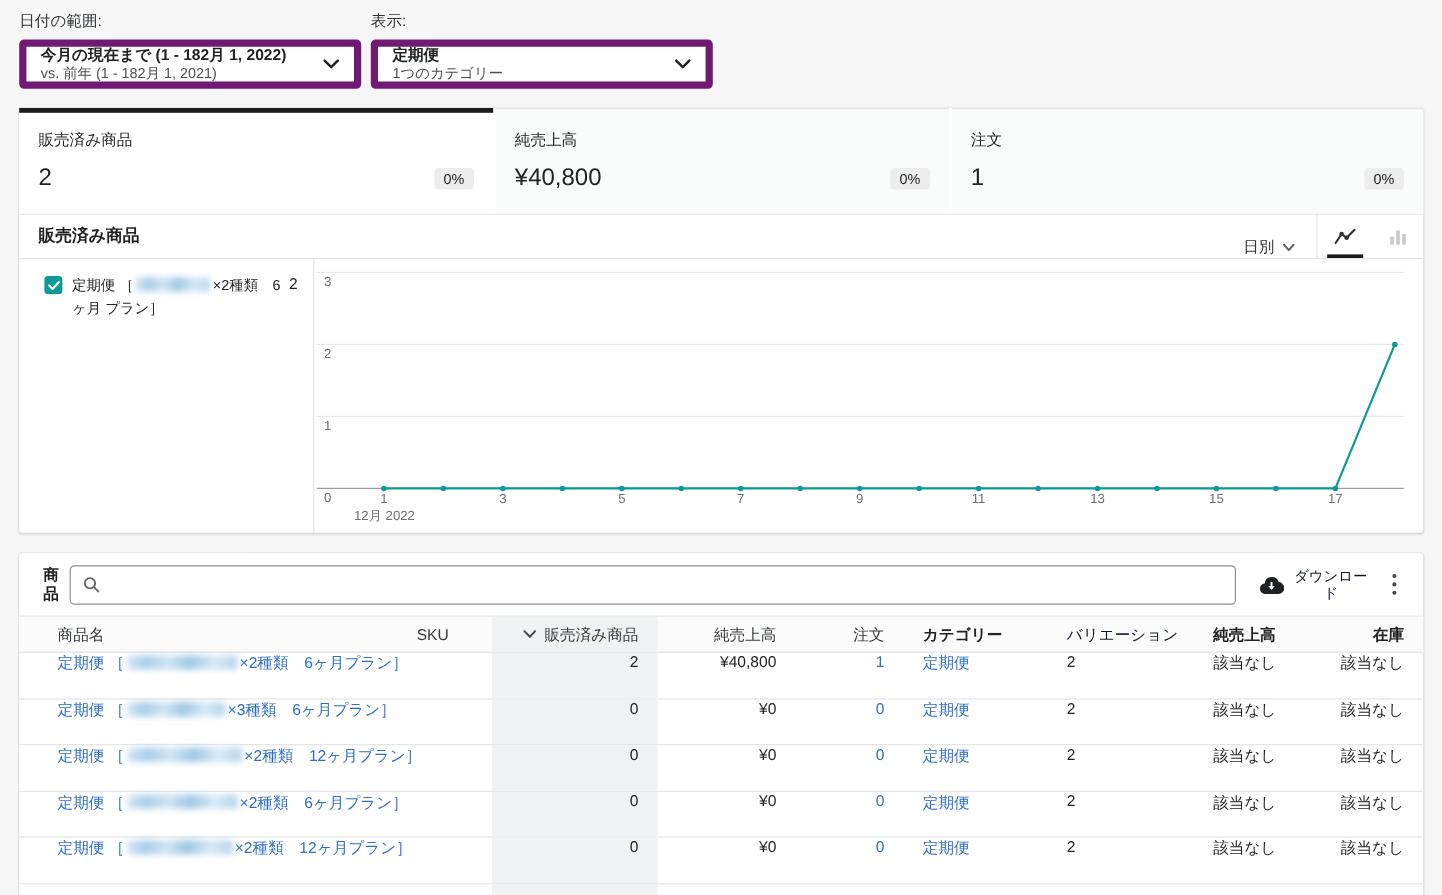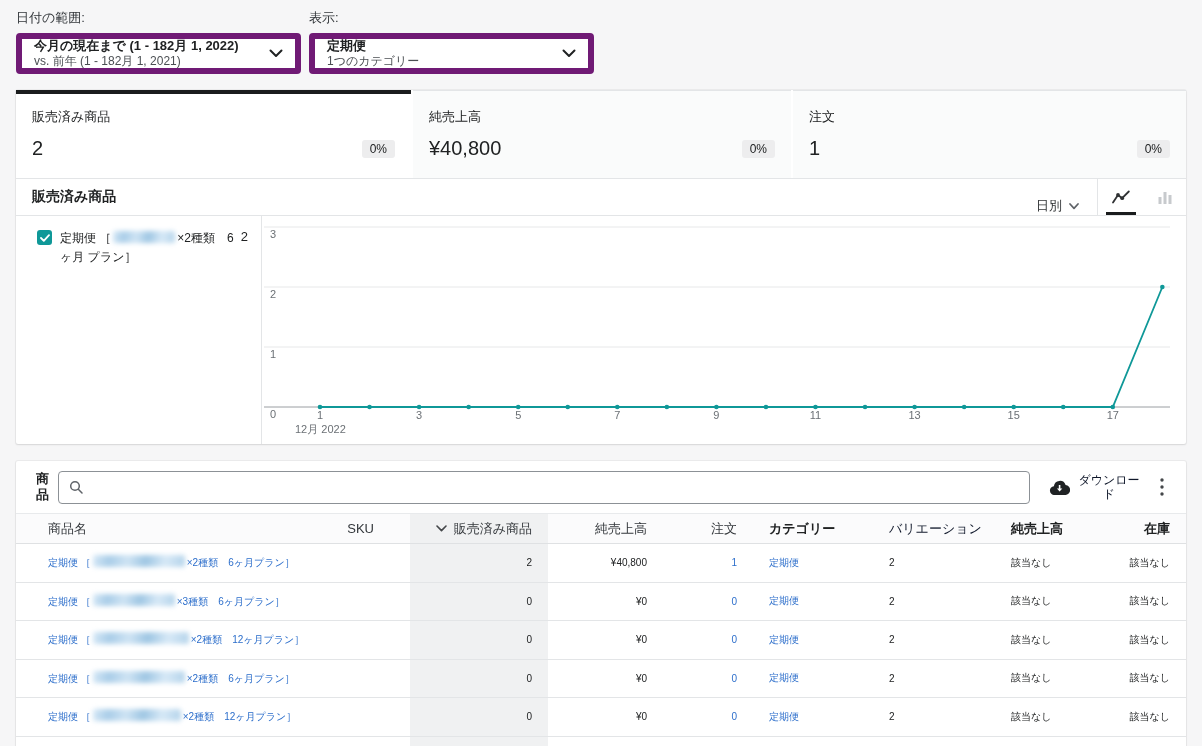--- a/index.html
+++ b/index.html
@@ -66,21 +66,21 @@
               font-family:inherit; margin-left:18px; }
   .dl-text { width:62px; font-size:12px; line-height:14px; color:#0f172a; text-align:center; }
   .kebab { background:none; border:none; cursor:pointer; margin-left:16px; padding:4px; display:flex; }
 
   .row-grid { display:grid; grid-template-columns:304px 90px 138px 115px 90px 120px 110px 120px 1fr; }
   .thead { height:31px; border-top:1px solid #e8eaec; border-bottom:1px solid #dfe1e3; background:#fbfbfc; }
   .th { display:flex; align-items:center; font-size:13px; color:#33373b; }
   .th.bold { font-weight:bold; color:#202223; }
   .th.muted { color:#0f172a; }
   .tr { height:38.5px; border-bottom:1px solid #e3e5e7; }
-  .td { display:flex; align-items:center; font-size:10px; color:#202223; white-space:nowrap; }
+  .td { display:flex; font-size:13px; color:#202223; white-space:nowrap; }
   .a-r { justify-content:flex-end; }
   .c-name { padding-left:32px; }
   .c-sku  { padding-right:36px; }
   .c-sold { padding-right:16px; background:#f0f1f2; gap:7px; }
   .c-net  { padding-right:16px; }
   .c-ord  { padding-right:16px; }
   .c-cat  { padding-left:16px; }
   .c-var  { padding-left:16px; }
   .c-sta  { padding-left:28px; }
   .c-inv  { padding-right:16px; }

